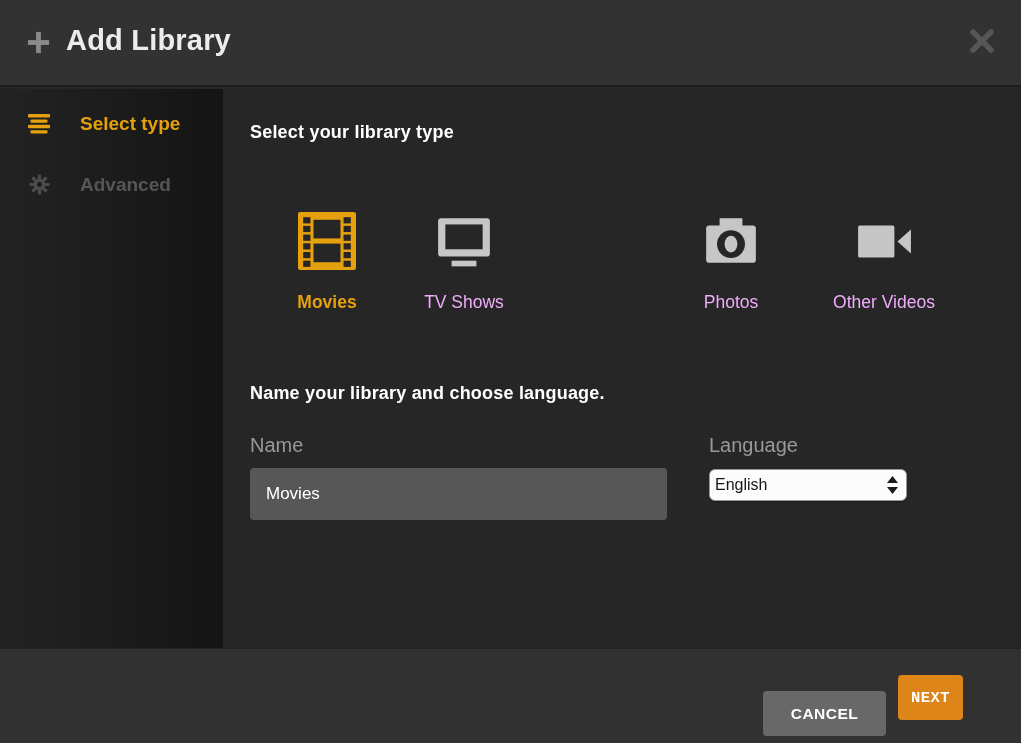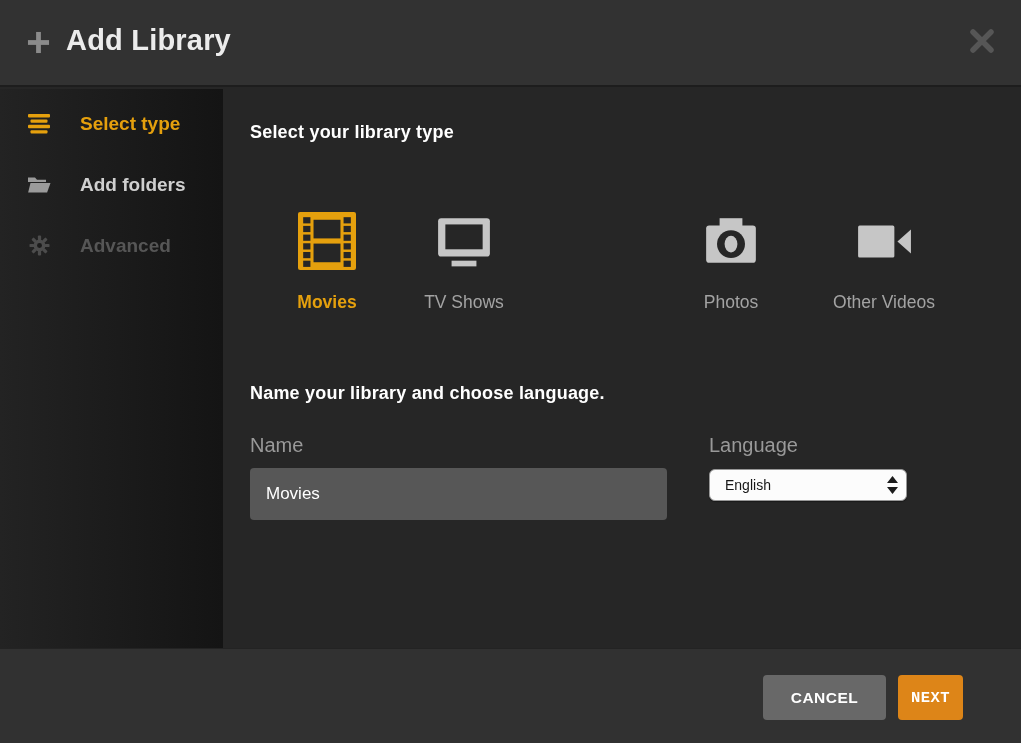--- a/index.html
+++ b/index.html
@@ -26,45 +26,45 @@
   .side-item.disabled{color:#565656;}
   .side-item.disabled .s-icon{color:#4c4c4c;}
 
   
   .section-title{position:absolute;font-size:18px;font-weight:600;color:#ffffff;letter-spacing:.2px;}
   .t-select{left:250px;top:122px;}
   .t-name{left:250px;top:383px;}
 
   .type-item{position:absolute;top:212px;width:136px;text-align:center;cursor:pointer;}
   .type-item .big-icon{width:58px;height:58px;margin:0 auto;display:block;color:#c6c6c6;}
-  .type-item .type-label{display:block;margin-top:22px;font-size:17.5px;color:#a3a3a3;}
+  .type-item .type-label{display:block;margin-top:22px;font-size:17.5px;color:#f0abfc;}
   .type-item.selected .big-icon{color:var(--accent,#e5a00d);}
   .type-item.selected .type-label{color:var(--accent,#e5a00d);font-weight:600;}
 
   .field-label{position:absolute;top:434px;font-size:20px;color:#999;}
   .l-name{left:250px;}
   .l-lang{left:709px;}
 
   .name-input{position:absolute;left:250px;top:468px;width:417px;height:52px;
     background:var(--input-bg,#575757);border:none;border-radius:4px;color:#fff;
     font-size:17px;padding:0 16px;outline:none;}
 
   .lang-select{position:absolute;left:709px;top:469px;width:198px;height:32px;
     background:#fcfcfc;border:1px solid #979797;border-radius:6px;
     display:flex;align-items:center;cursor:pointer;
     box-shadow:0 1px 1px rgba(0,0,0,.35);}
-  .lang-select .lang-value{font-size:14px;color:#161616;padding-left:15px;flex:1;}
+  .lang-select .lang-value{font-size:16px;color:#161616;padding-left:5px;flex:1;}
   .lang-select .stepper{width:11px;height:18px;margin-right:8px;color:#1c1c1c;}
 
   
   .footer{position:absolute;left:0;top:648px;width:1021px;height:95px;
     background:var(--footer-bg,#313131);border-top:1px solid #232323;}
   .btn{position:absolute;top:26px;height:45px;border:none;border-radius:4px;
     color:#fff;font-size:15.5px;font-weight:700;letter-spacing:.5px;cursor:pointer;}
-  .btn-cancel{left:763px;width:123px;background:var(--cancel-gray,#686868);}
+  .btn-cancel{left:763px;width:123px;background:var(--cancel-gray,#686868);margin-top:16px;}
   .btn-next{left:898px;width:65px;background:var(--button-orange,#dd8518);font-family:Liberation Mono, monospace;}
 </style>
 </head>
 <body>
 
 <div class="app">
 
   <div class="header">
     <svg class="plus-icon" viewBox="0 0 24 24">
       <rect x="9.5" y="1" width="5" height="22" fill="currentColor"></rect>
@@ -85,29 +85,20 @@
         <svg viewBox="0 0 24 20" width="24" height="20">
           <rect x="1" y="0" width="22" height="3.4" rx="1" fill="currentColor"></rect>
           <rect x="3.5" y="5.4" width="17" height="3.4" rx="1" fill="currentColor"></rect>
           <rect x="1" y="10.8" width="22" height="3.4" rx="1" fill="currentColor"></rect>
           <rect x="3.5" y="16.2" width="17" height="3.4" rx="1" fill="currentColor"></rect>
         </svg>
       </span>
       <span>Select type</span>
     </div>
 
-    <div class="side-item normal">
-      <span class="s-icon">
-        <svg viewBox="0 0 24 19" width="24" height="19">
-          <path d="M1 2.5 h7 l2 2.2 h9 v2.3 h-18 z" fill="currentColor"></path>
-          <path d="M3.5 8 h20 l-3.4 9.5 h-19 z" fill="currentColor"></path>
-        </svg>
-      </span>
-      <span>Add folders</span>
-    </div>
 
     <div class="side-item disabled">
       <span class="s-icon">
         <svg viewBox="0 0 22 22" width="21" height="21">
           <g fill="currentColor">
             <circle cx="11" cy="11" r="6.2"></circle>
             <g>
               <rect x="9.3" y="0.5" width="3.4" height="5" rx="1"></rect>
               <rect x="9.3" y="16.5" width="3.4" height="5" rx="1"></rect>
               <rect x="0.5" y="9.3" width="5" height="3.4" rx="1"></rect>

